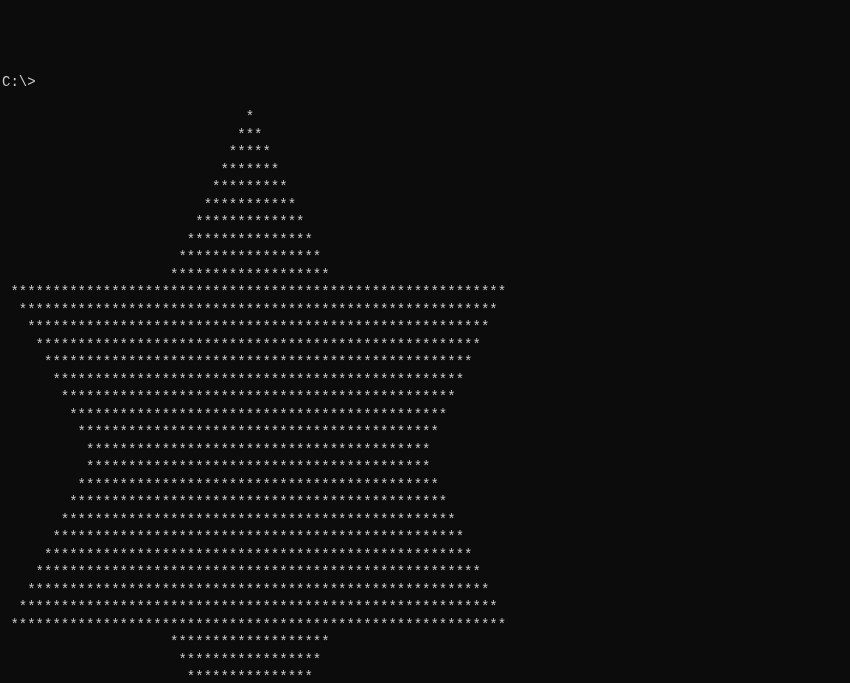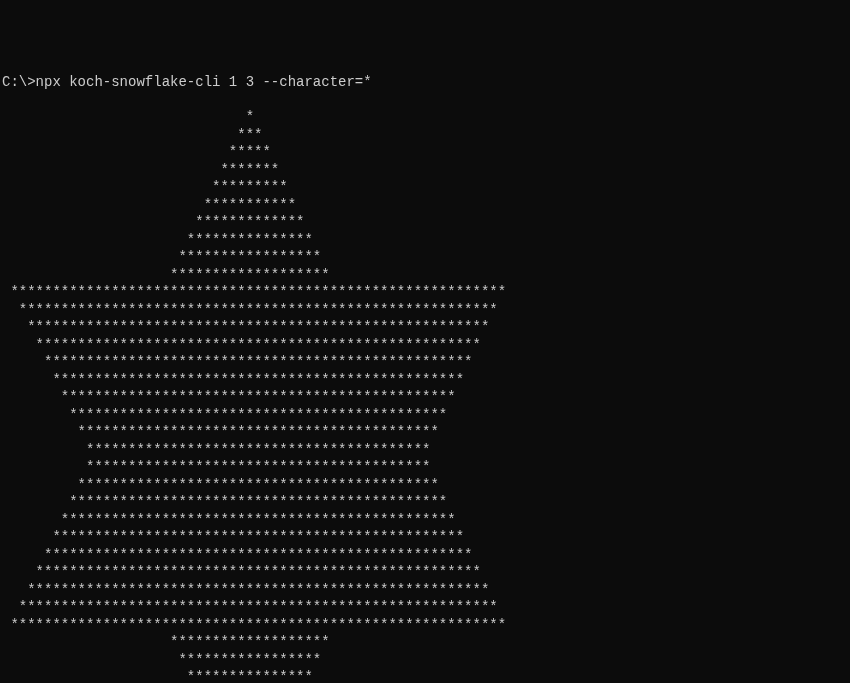--- a/index.html
+++ b/index.html
@@ -18,20 +18,19 @@
     .line { display: block; }
     .prompt-line { display: flex; }
   </style>
 </head>
 <body>
 
 
 
 <div class="prompt-line">
   <span>C:\&gt;</span>
-  <span>npx koch-snowflake-cli 1 3 --character=*</span>
 </div>
 <div id="output-block"><div class="line">                             *</div><div class="line">                            ***</div><div class="line">                           *****</div><div class="line">                          *******</div><div class="line">                         *********</div><div class="line">                        ***********</div><div class="line">                       *************</div><div class="line">                      ***************</div><div class="line">                     *****************</div><div class="line">                    *******************</div><div class="line"> ***********************************************************</div><div class="line">  *********************************************************</div><div class="line">   *******************************************************</div><div class="line">    *****************************************************</div><div class="line">     ***************************************************</div><div class="line">      *************************************************</div><div class="line">       ***********************************************</div><div class="line">        *********************************************</div><div class="line">         *******************************************</div><div class="line">          *****************************************</div><div class="line">          *****************************************</div><div class="line">         *******************************************</div><div class="line">        *********************************************</div><div class="line">       ***********************************************</div><div class="line">      *************************************************</div><div class="line">     ***************************************************</div><div class="line">    *****************************************************</div><div class="line">   *******************************************************</div><div class="line">  *********************************************************</div><div class="line"> ***********************************************************</div><div class="line">                    *******************</div><div class="line">                     *****************</div><div class="line">                      ***************</div></div>
 
 
 
 
 
 
 </body></html>

